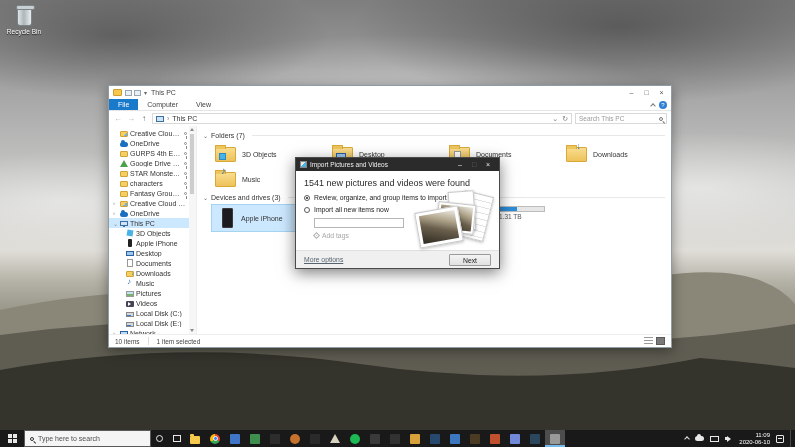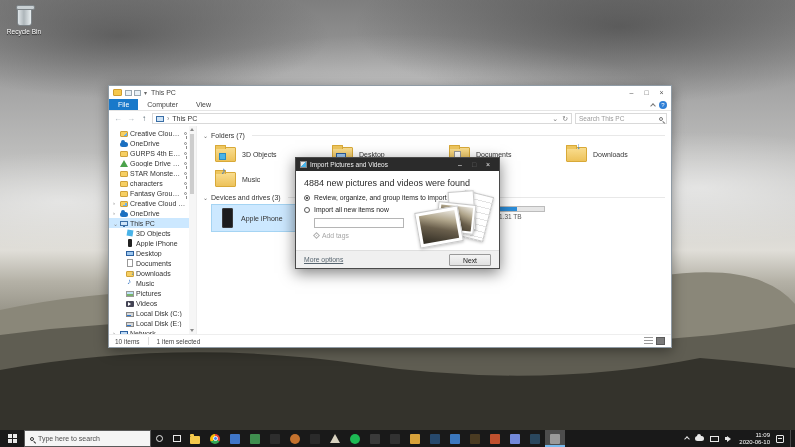--- a/index.html
+++ b/index.html
@@ -474,21 +474,21 @@
     <div class="dlg-title">
       <span class="dlg-ic"></span>
       <span class="dlg-title-text">Import Pictures and Videos</span>
       <span class="dlg-controls">
         <span class="dlg-btn">–</span>
         <span class="dlg-btn dim">□</span>
         <span class="dlg-btn">×</span>
       </span>
     </div>
     <div class="dlg-body">
-      <div class="dlg-heading">4884 new pictures and videos were found</div>
+      <div class="dlg-heading">1541 new pictures and videos were found</div>
       <div>
 
           <div class="radio-row">
             <span class="radio selected"></span>
             <span class="radio-label">Review, organize, and group items to import</span>
           </div>
 
           <div class="radio-row">
             <span class="radio"></span>
             <span class="radio-label">Import all new items now</span>

